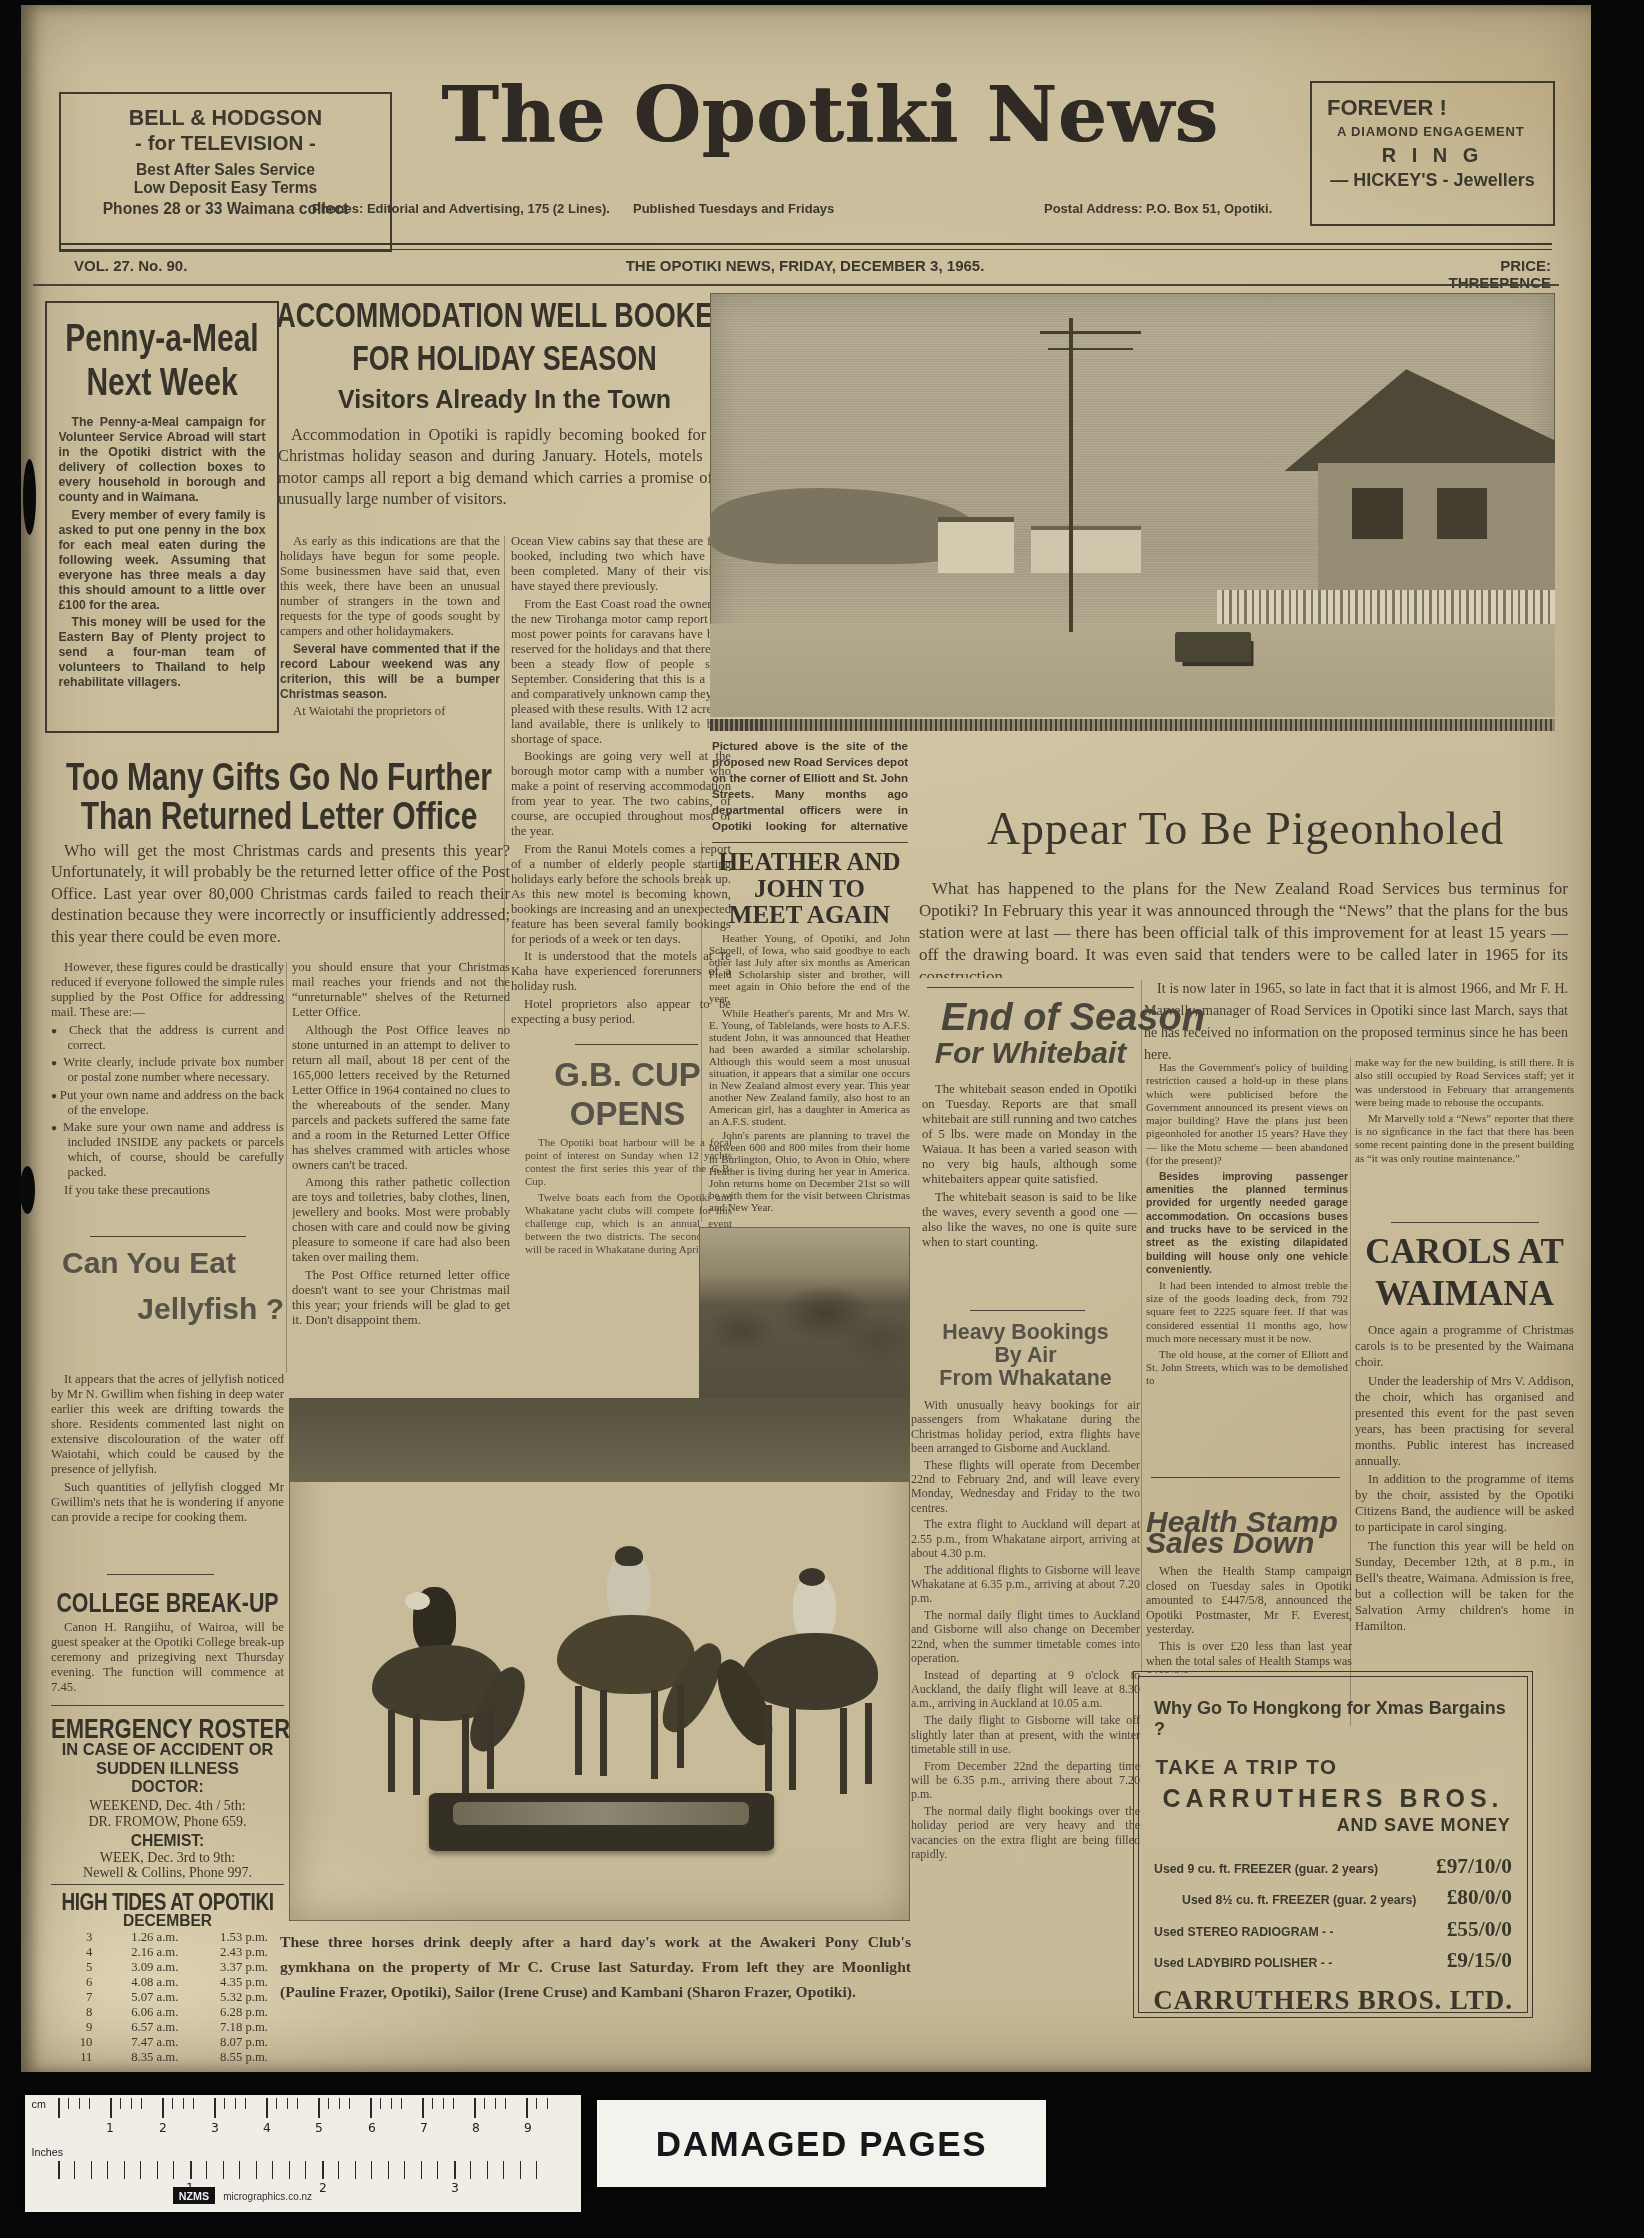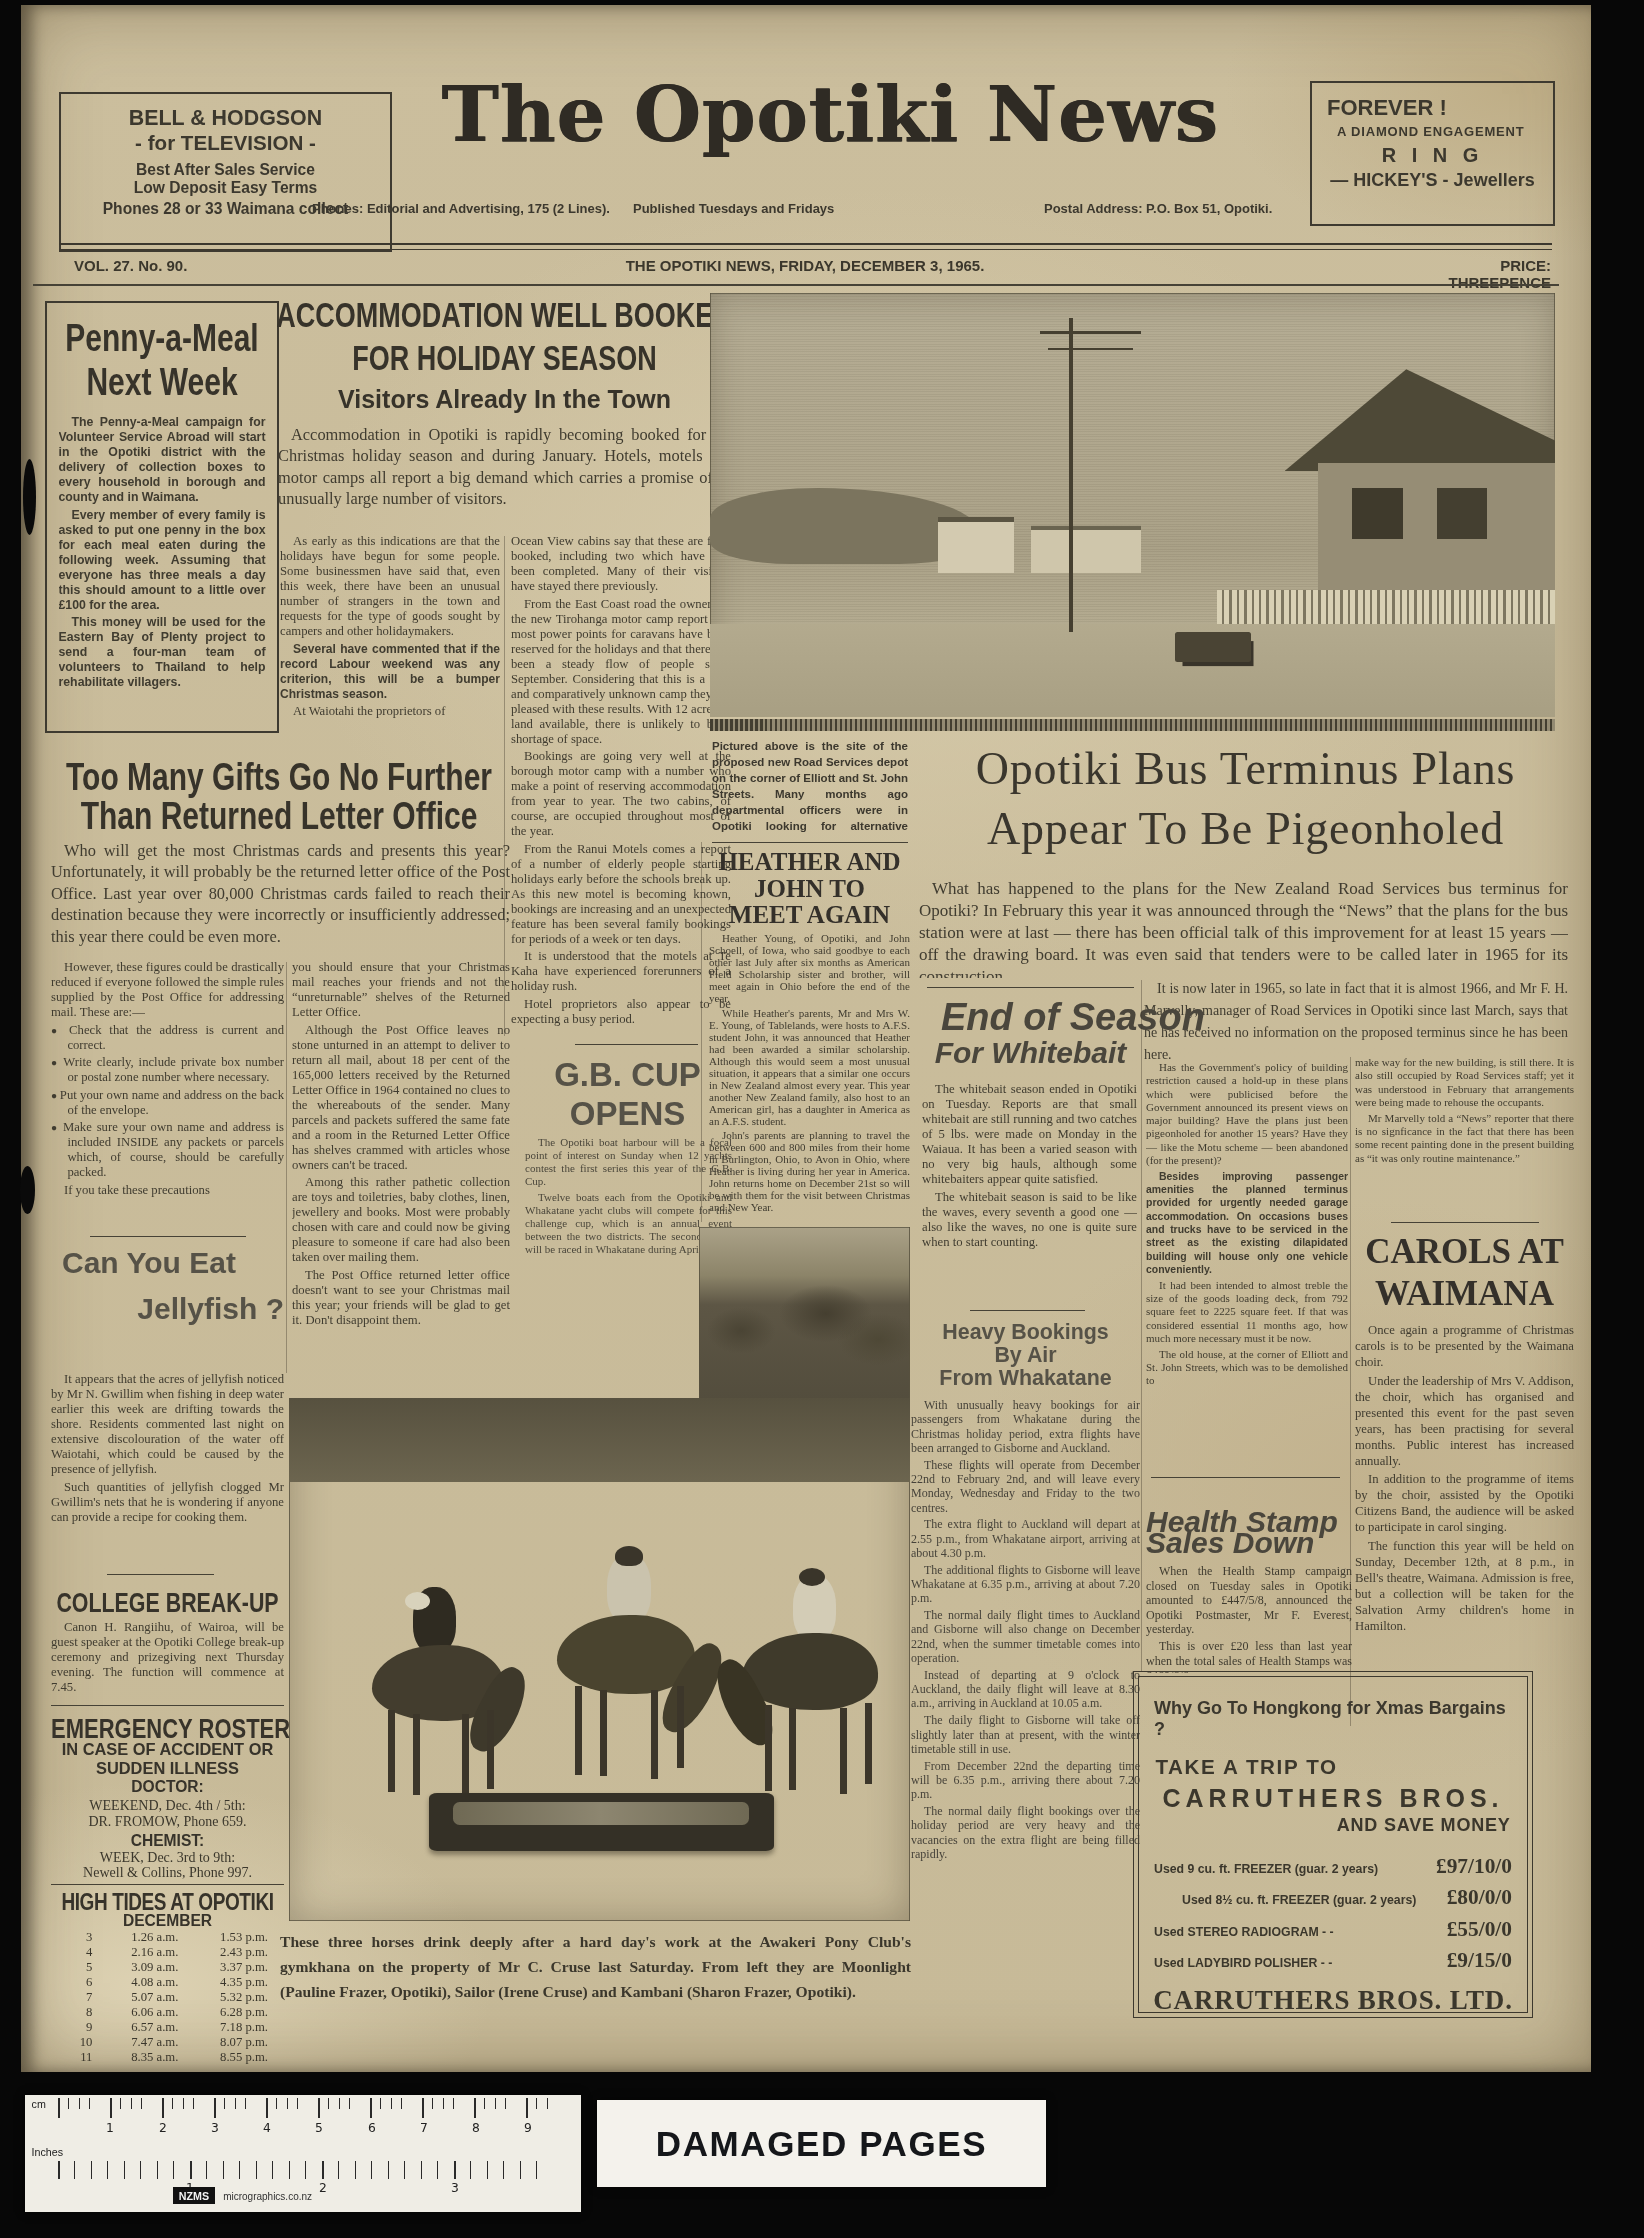--- a/index.html
+++ b/index.html
@@ -265,21 +265,20 @@
   <div class="a hser" style="left:709px;top:848px;width:201px;font-size:25px;">HEATHER AND</div>
   <div class="a hser" style="left:709px;top:875px;width:201px;font-size:25px;">JOHN TO</div>
   <div class="a hser" style="left:709px;top:901px;width:201px;font-size:25px;">MEET AGAIN</div>
   <div class="a bt" style="left:709px;top:932px;width:201px;height:289px;font-size:11px;line-height:12px;">
     <p>Heather Young, of Opotiki, and John Schoell, of Iowa, who said goodbye to each other last July after six months as American Field Scholarship sister and brother, will meet again in Ohio before the end of the year.</p>
     <p>While Heather's parents, Mr and Mrs W. E. Young, of Tablelands, were hosts to A.F.S. student John, it was announced that Heather had been awarded a similar scholarship. Although this would seem a most unusual situation, it appears that a similar one occurs in New Zealand almost every year. This year another New Zealand family, also host to an American girl, has a daughter in America as an A.F.S. student.</p>
     <p>John's parents are planning to travel the between 600 and 800 miles from their home in Burlington, Ohio, to Avon in Ohio, where Heather is living during her year in America. John returns home on December 21st so will be with them for the visit between Christmas and New Year.</p>
   </div>
   <div class="a vrule" style="left:701px;top:842px;height:380px;"></div>
 
-  <div class="a hser" style="left:925px;top:742px;width:641px;font-size:46px;font-weight:normal;letter-spacing:0.8px;color:#3a362d;">Opotiki Bus Terminus Plans</div>
   <div class="a hser" style="left:925px;top:802px;width:641px;font-size:46px;font-weight:normal;letter-spacing:0.8px;color:#3a362d;">Appear To Be Pigeonholed</div>
   <div class="a bt" style="left:919px;top:878px;width:649px;height:100px;font-size:17px;line-height:22px;">
     <p>What has happened to the plans for the New Zealand Road Services bus terminus for Opotiki? In February this year it was announced through the “News” that the plans for the bus station were at last — there has been official talk of this improvement for at least 15 years — off the drawing board. It was even said that tenders were to be called later in 1965 for its construction.</p>
   </div>
   <div class="a bt" style="left:1144px;top:978px;width:424px;height:92px;font-size:14px;line-height:22px;">
     <p>It is now later in 1965, so late in fact that it is almost 1966, and Mr F. H. Marvelly, manager of Road Services in Opotiki since last March, says that he has received no information on the proposed terminus since he has been here.</p>
   </div>
   <div class="a rule" style="left:927px;top:987px;width:207px;height:0.8px;"></div>
 
   <div class="a ital" style="left:941px;top:996px;width:207px;font-size:38px;text-align:center;">End of Season</div>

